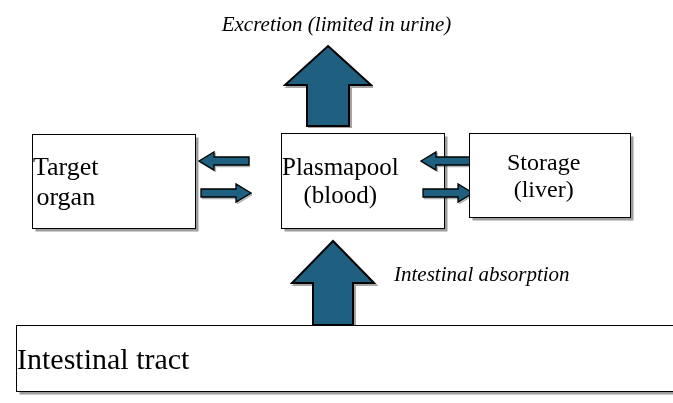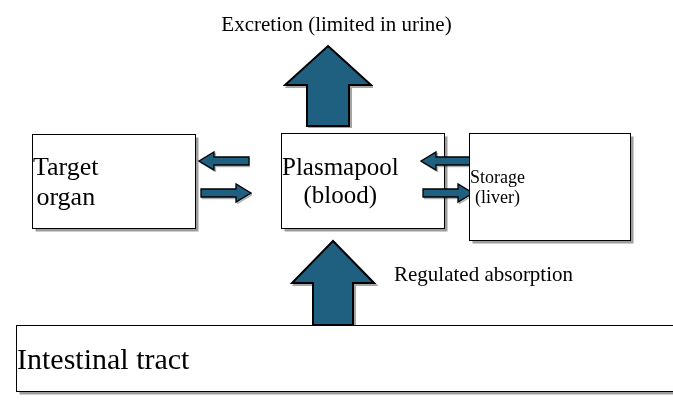--- a/index.html
+++ b/index.html
@@ -47,34 +47,36 @@
     top: 133px;
     width: 164px;
     height: 96px;
     font-size: 25px;
     margin-left: 28px;
   }
   #box-storage {
     left: 469px;
     top: 133px;
     width: 162px;
-    height: 108px;
-    font-size: 18px;
+    height: 85px;
+    font-size: 24px;
+    padding-left: 37px;
   }
   #box-intestinal {
     left: 16px;
     top: 325px;
     width: 661px;
     height: 67px;
     font-size: 30px;
   }
   .caption {
     position: absolute;
     color: #000000;
     white-space: nowrap;
+    font-style: italic;
   }
   #caption-excretion {
     left: 0px;
     top: 12px;
     width: 673px;
     text-align: center;
     font-size: 21px;
   }
   #caption-absorption {
     left: 394px;
@@ -175,19 +177,19 @@
 (liver)</span>
   </div>
 
   <div class="big-arrow" id="arrow-absorption">
     <svg width="90" height="88" viewBox="0 0 90 88" xmlns="http://www.w3.org/2000/svg">
       <polygon points="45,2 86,44 65,44 65,86 25,86 25,44 4,44" fill="#1f5f80" stroke="#000000" stroke-width="2" transform="translate(2,2)" opacity="0.35"></polygon>
       <polygon points="45,2 86,44 65,44 65,86 25,86 25,44 4,44" fill="#1f5f80" stroke="#000000" stroke-width="2"></polygon>
     </svg>
   </div>
 
-  <div class="caption" id="caption-absorption">Regulated absorption</div>
+  <div class="caption" id="caption-absorption">Intestinal absorption</div>
 
   <div class="node-box" id="box-intestinal">
     <span class="node-label">Intestinal tract</span>
   </div>
 
 </div>
 
 </body></html>

